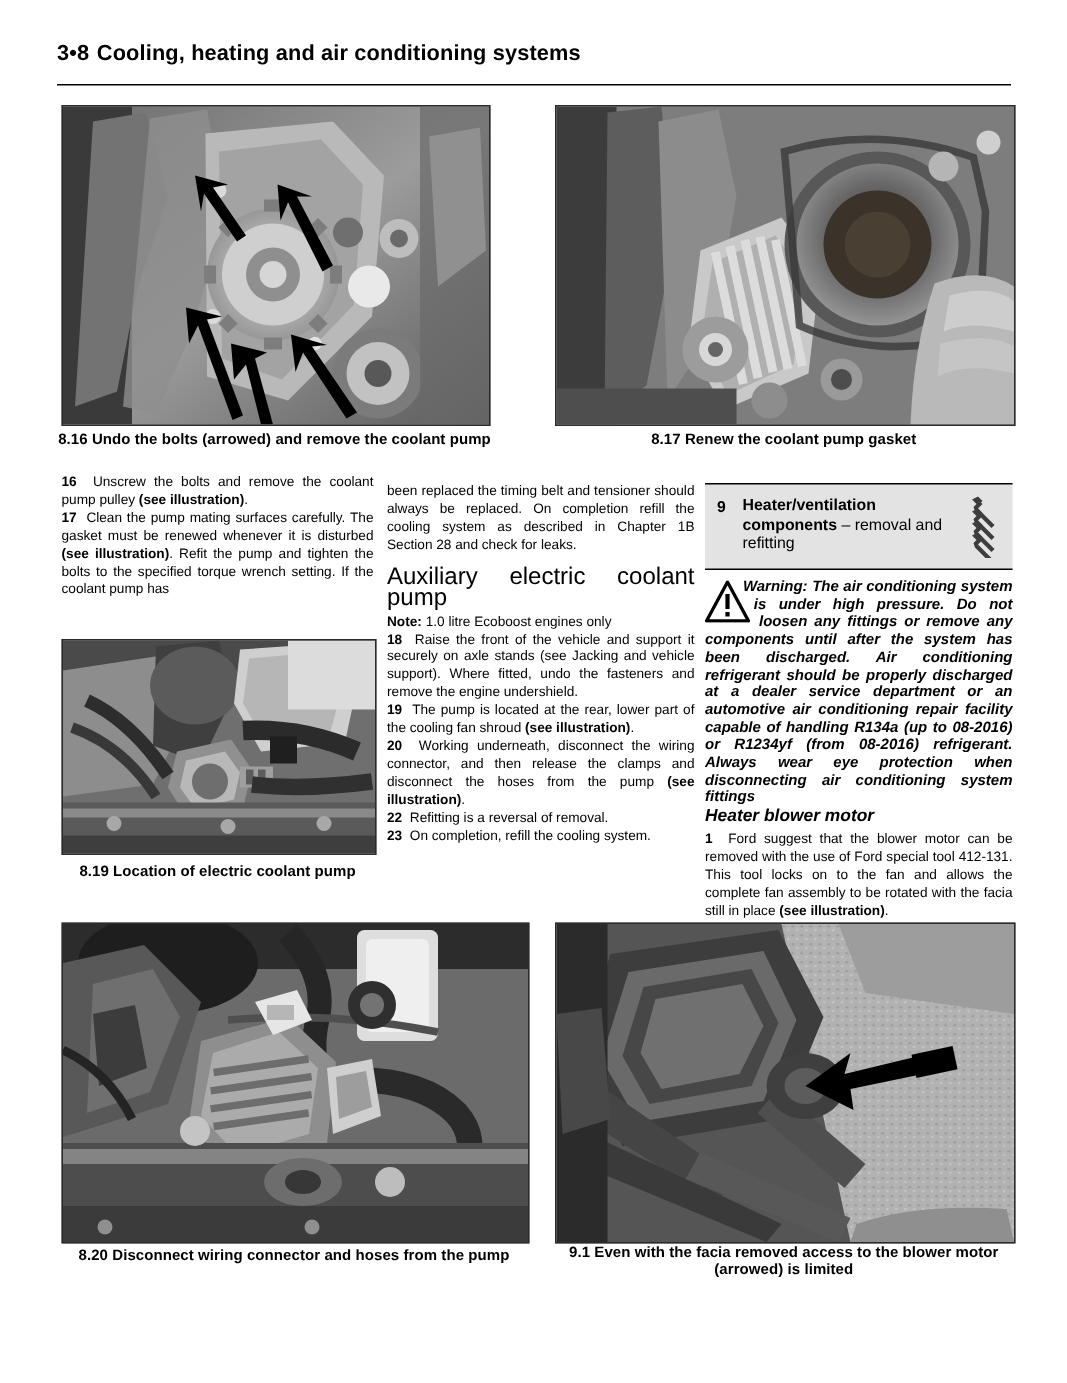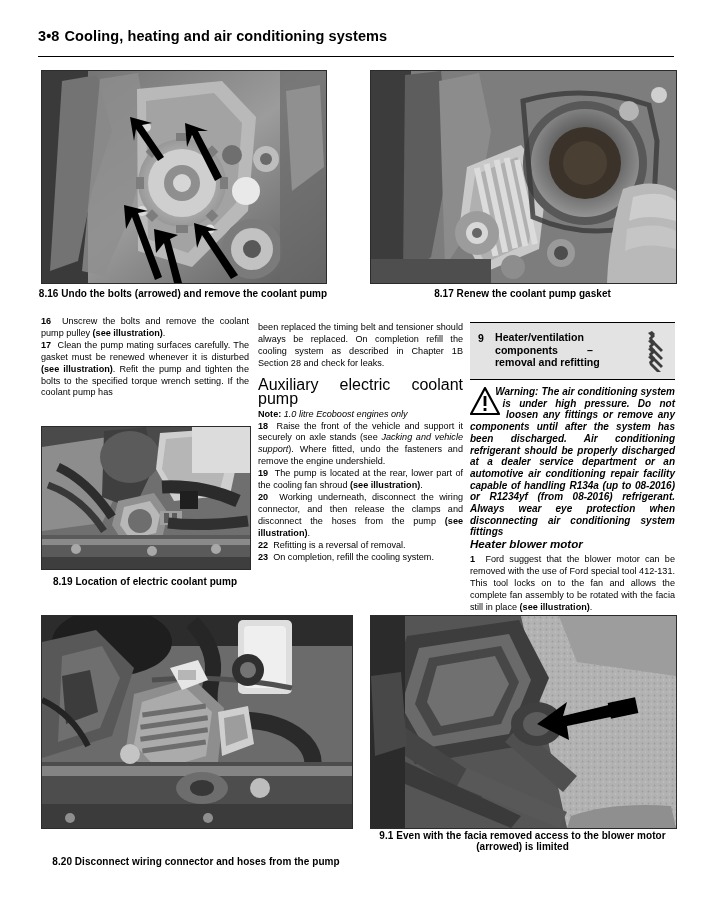--- a/index.html
+++ b/index.html
@@ -69,42 +69,42 @@
   #photo-8-16 { left: 41px;  top: 70px;  width: 284px; height: 212px; }
   #cap-8-16   { left: 35px;  top: 288px; width: 296px; }
 
   #photo-8-17 { left: 370px; top: 70px;  width: 305px; height: 212px; }
   #cap-8-17   { left: 368px; top: 288px; width: 309px; }
 
   #photo-8-19 { left: 41px;  top: 426px; width: 208px; height: 142px; }
   #cap-8-19   { left: 33px;  top: 576px; width: 224px; }
 
   #photo-8-20 { left: 41px;  top: 615px; width: 310px; height: 212px; }
-  #cap-8-20   { left: 36px;  top: 856px; width: 320px; }
+  #cap-8-20   { left: 36px;  top: 832px; width: 320px; }
 
   #photo-9-1  { left: 370px; top: 615px; width: 305px; height: 212px; }
   #cap-9-1    { left: 360px; top: 830px; width: 325px; }
 
   
   .col {
     position: absolute;
     font-size: 9.1px;
     line-height: 11.9px;
     text-align: justify;
     text-justify: inter-word;
     hyphens: none;
   }
   #col-left   { left: 41px;  top: 316px; width: 208px; }
   #col-mid    { left: 258px; top: 322px; width: 205px; }
 
   .para { margin: 0 0 0 0; }
   .para + .para { margin-top: 0px; }
   .step-num { font-weight: bold; }
   .b { font-weight: bold; }
-  .i { font-style: italic; }
+  .i { }
 
   .subhead {
     font-size: 16px;
     font-weight: normal;
     line-height: 14px;
     margin: 8px 0 3px 0;
   }
   .subhead-ital {
     font-size: 11.6px;
     font-weight: bold;
@@ -135,22 +135,21 @@
   .section-box .sec-title {
     position: absolute;
     left: 25px;
     top: 8px;
     width: 140px;
     font-size: 10.6px;
     line-height: 12.6px;
     font-weight: bold;
   }
   .section-box .sec-title .thin {
-    font-weight: bold;
-    margin-left: 26px;
+    font-weight: normal;
   }
   .spanner-icon {
     position: absolute;
     right: 6px;
     top: 7px;
     width: 22px;
     height: 42px;
   }
 
   

